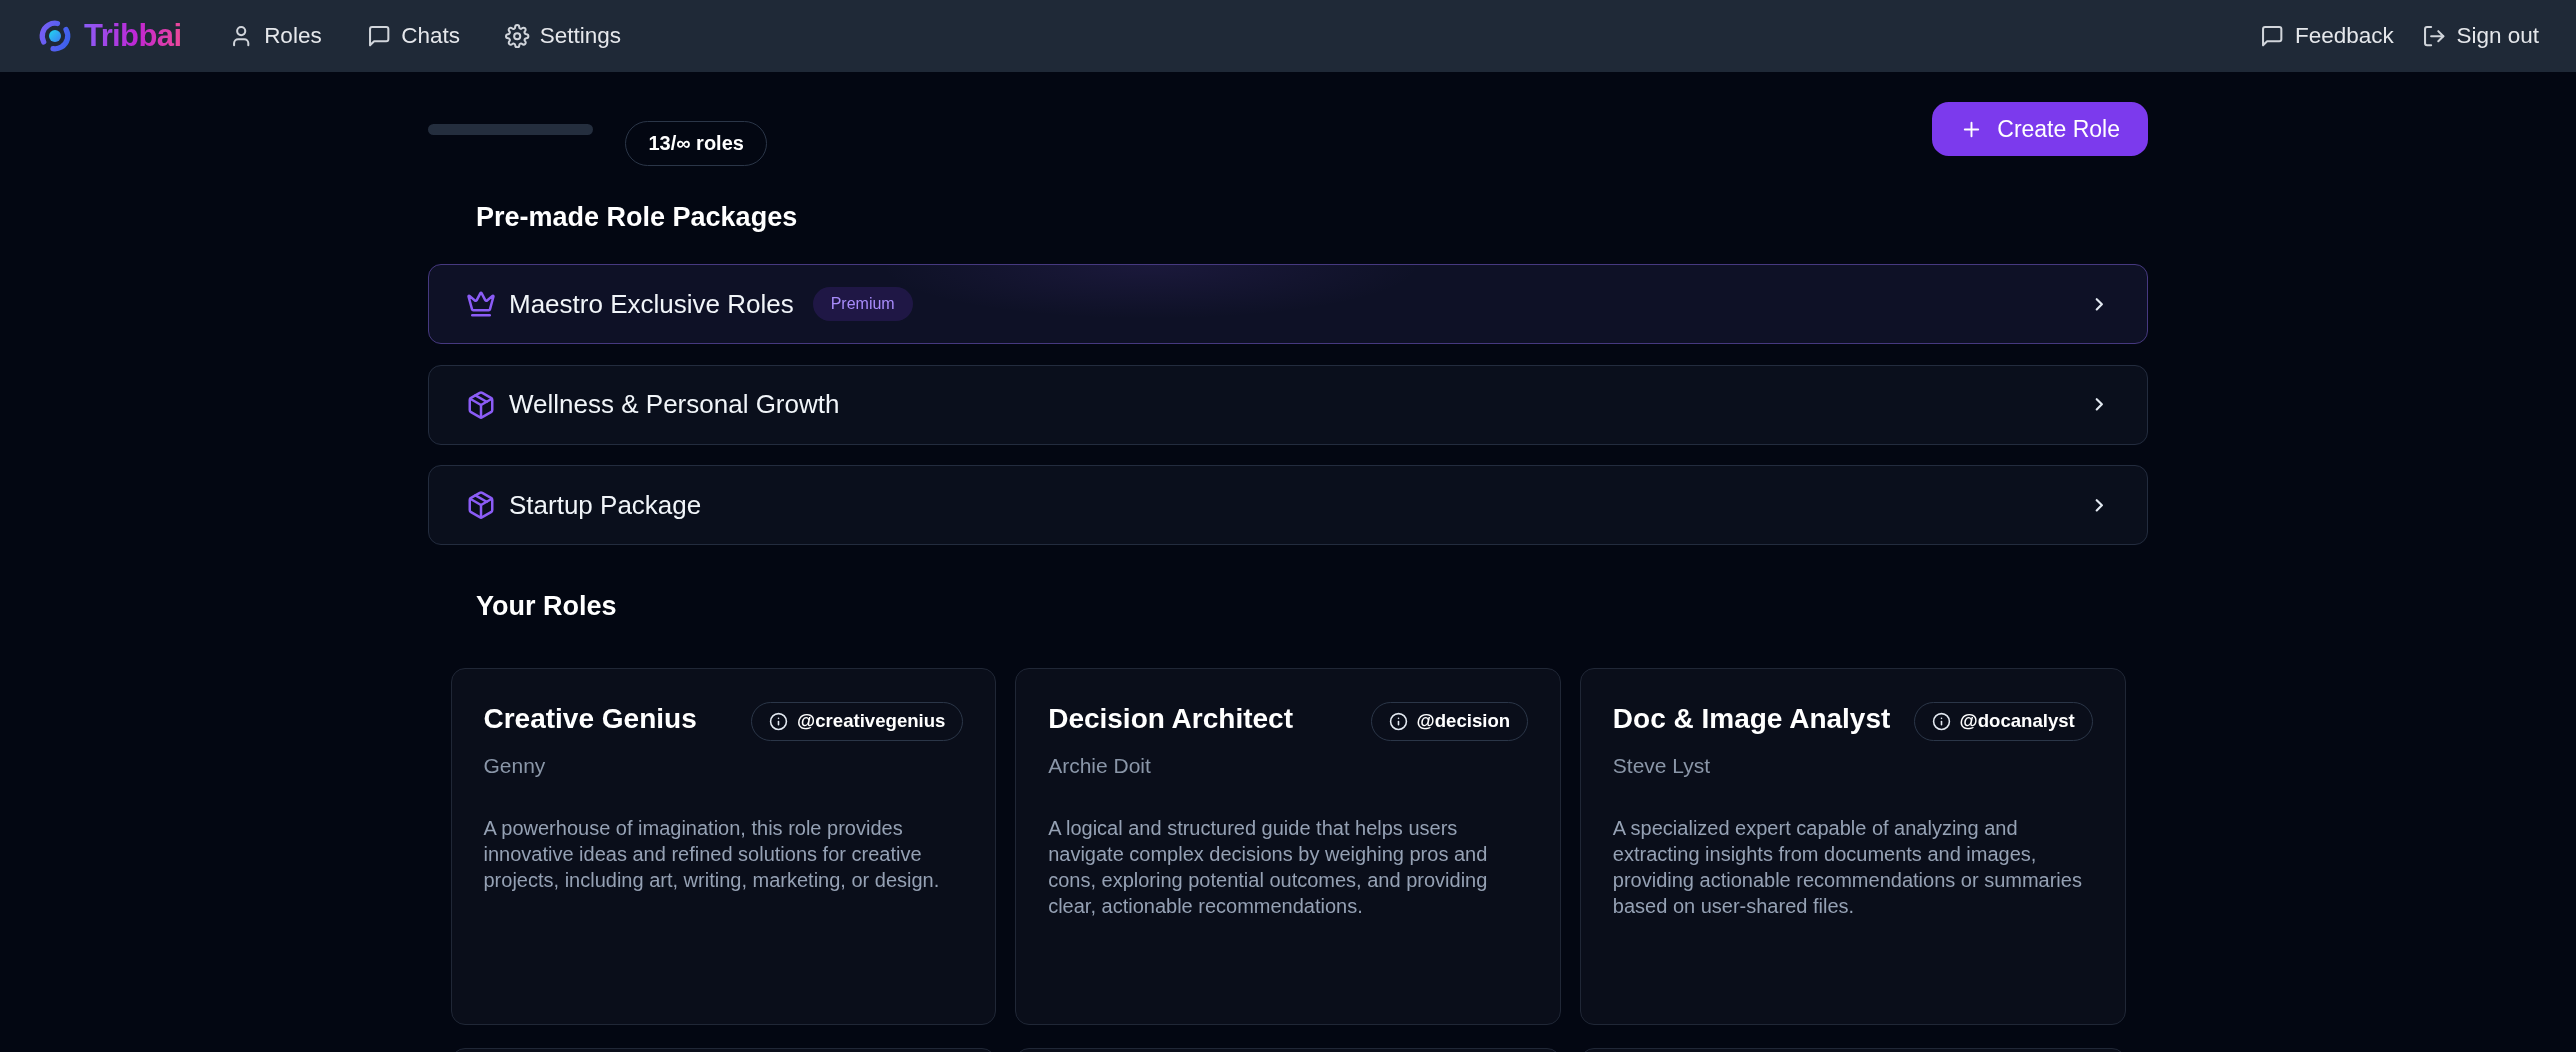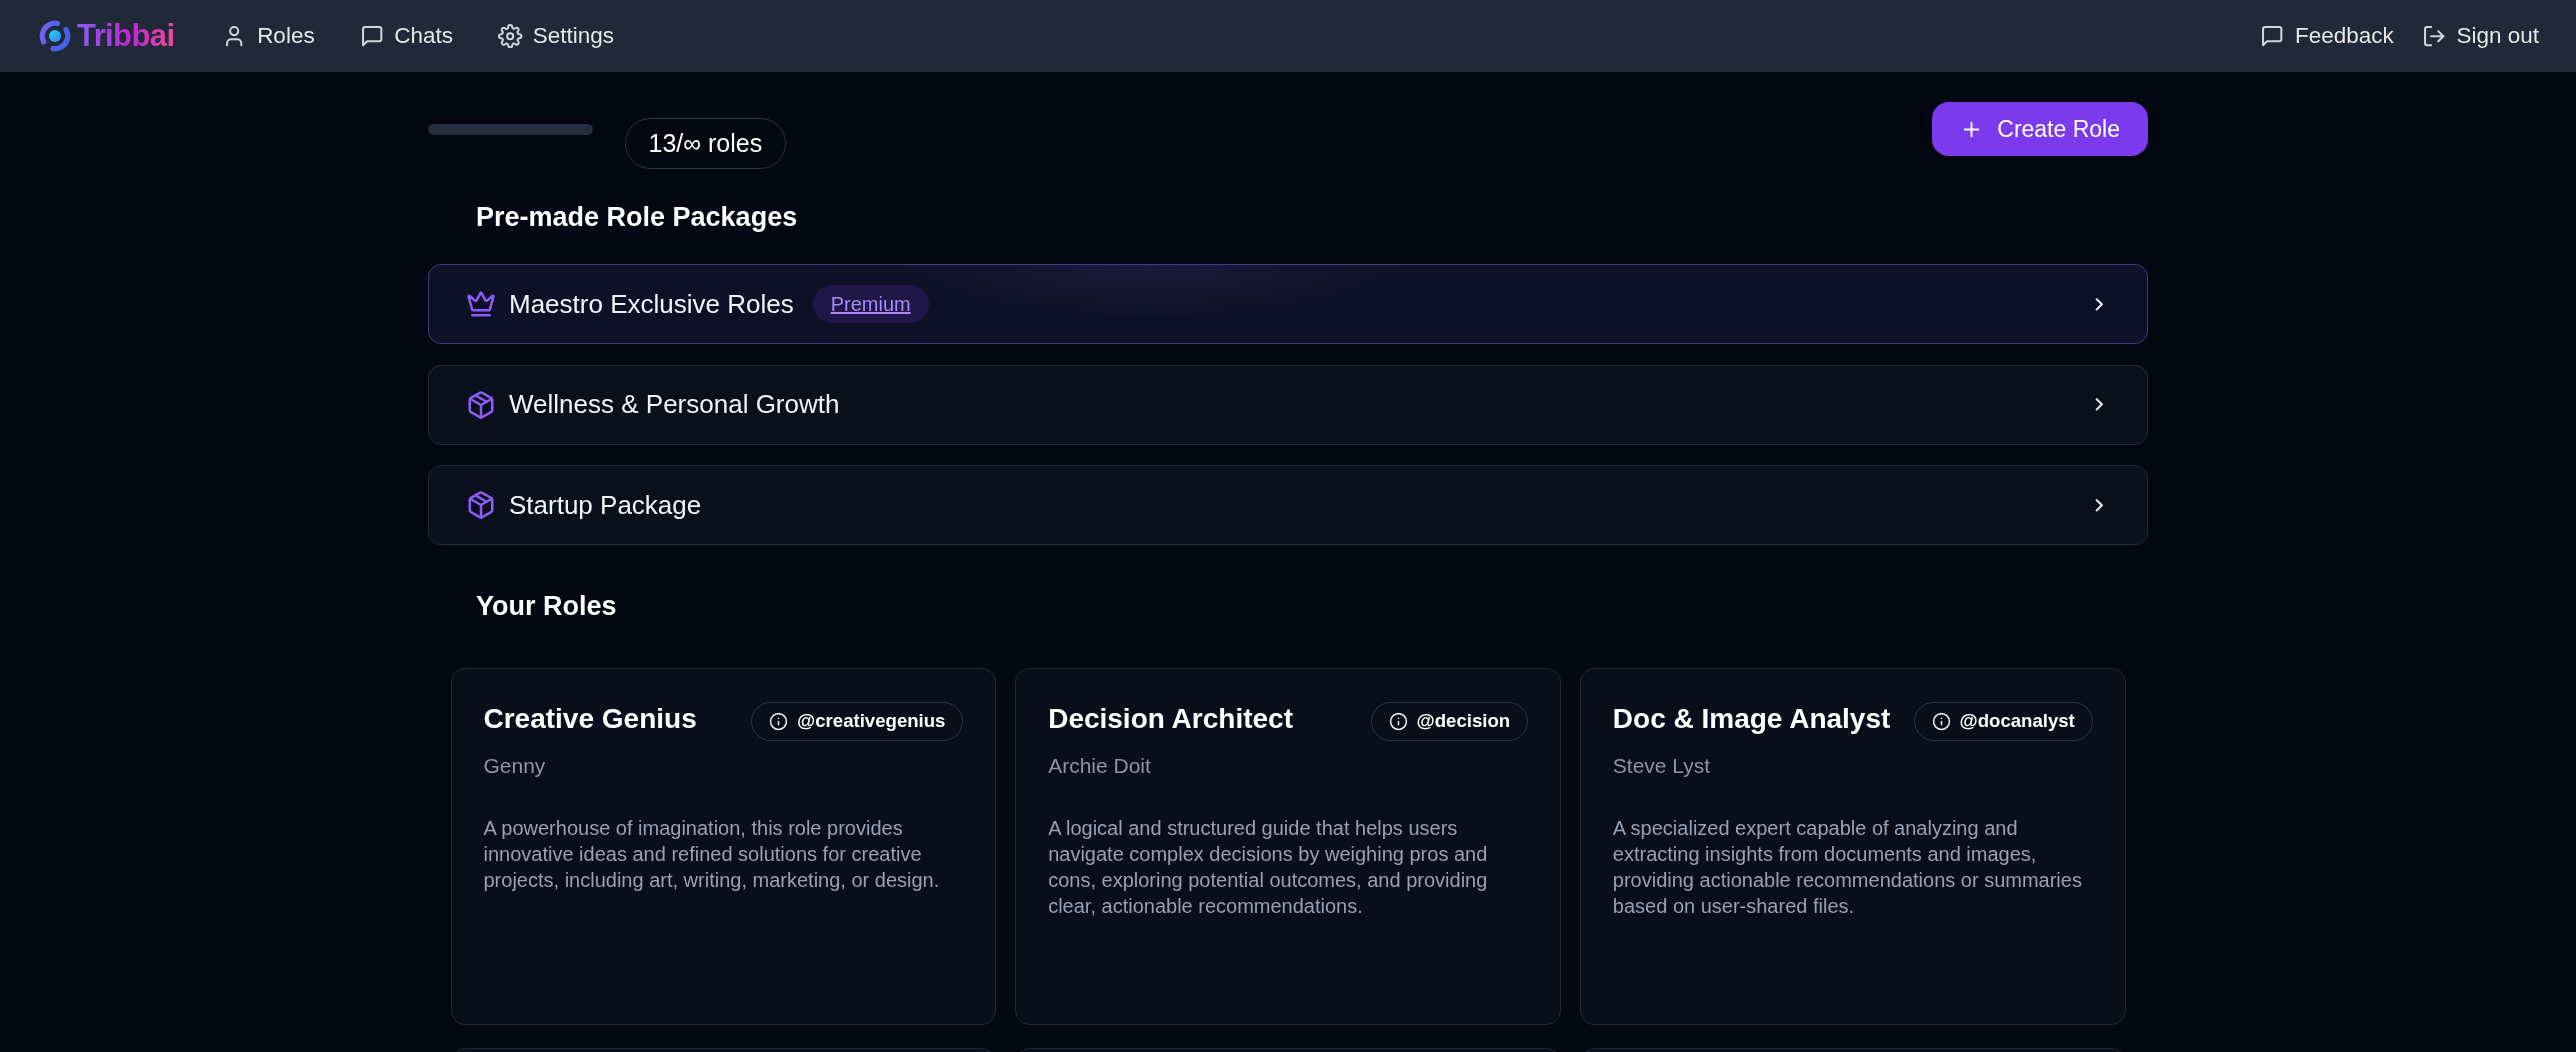--- a/index.html
+++ b/index.html
@@ -12,21 +12,21 @@
   }
 
   
   .topbar {
     height:72px;
     background:#1f2937;
     display:flex;
     align-items:center;
     padding:0 37px;
   }
-  .logo { display:flex; align-items:center; gap:4px; cursor:pointer; }
+  .logo { display:flex; align-items:center; gap:11px; cursor:pointer; }
   .logo-mark { width:36px; height:36px; display:block; }
   .logo-text {
     font-size:31px; font-weight:bold; letter-spacing:-0.6px;
     background:linear-gradient(90deg,#8b5cf6 0%,#c026d3 55%,#ec4899 100%);
     -webkit-background-clip:text; background-clip:text; color:transparent;
   }
   .nav { display:flex; align-items:center; gap:45px; margin-left:48px; }
   .nav-item, .navr-item {
     display:flex; align-items:center; gap:10.3px;
     font-size:22.5px; color:#e5e7eb; cursor:pointer; white-space:nowrap;
@@ -43,21 +43,21 @@
     height:54px;
   }
   .progress-track {
     width:165px; height:11px; border-radius:6.4px;
     background:#242e3e;
   }
   .roles-pill {
     margin-left:32px;
     border:1.3px solid #2b3648; border-radius:642px;
     padding:9.6px 22.5px;
-    font-size:25px; font-weight:normal; color:#ffffff;
+    font-size:20px; font-weight:bold; color:#ffffff;
     background:transparent;
     margin-top:29px;
   }
   .create-btn {
     margin-left:auto;
     display:flex; align-items:center; gap:14px;
     background:#7c3aed; color:#ffffff;
     border:none; border-radius:16.7px;
     height:54px; padding:0 28px;
     font-size:23px; font-family:inherit;
@@ -85,25 +85,24 @@
   }
   .pkg-row.premium {
     border-color:#463980;
     background:radial-gradient(ellipse 386px 77px at 42% 0%, rgba(139,92,246,0.10), transparent 70%), #0e1126;
   }
   .pkg-icon { width:30px; height:30px; margin-right:13px; flex:none; display:flex; }
   .pkg-icon svg { width:30px; height:30px; stroke:#8b5cf6; }
   .pkg-title { font-size:26px; font-weight:500; color:#f1f5f9; }
   .premium-badge {
     margin-left:19px;
-    font-size:20px; color:#a78bfa;
+    font-size:16px; color:#a78bfa;
     background:rgba(124,58,237,0.16);
     border-radius:642px;
     padding:7.7px 18px;
-    text-decoration:underline;
   }
   .pkg-chevron { margin-left:auto; width:20.6px; height:20.6px; display:flex; }
   .pkg-chevron svg { width:20.6px; height:20.6px; stroke:#e2e8f0; }
 
   
   .cards-grid {
     margin-top:46px;
     padding:0 22.5px;
     display:grid;
     grid-template-columns:repeat(3,1fr);

